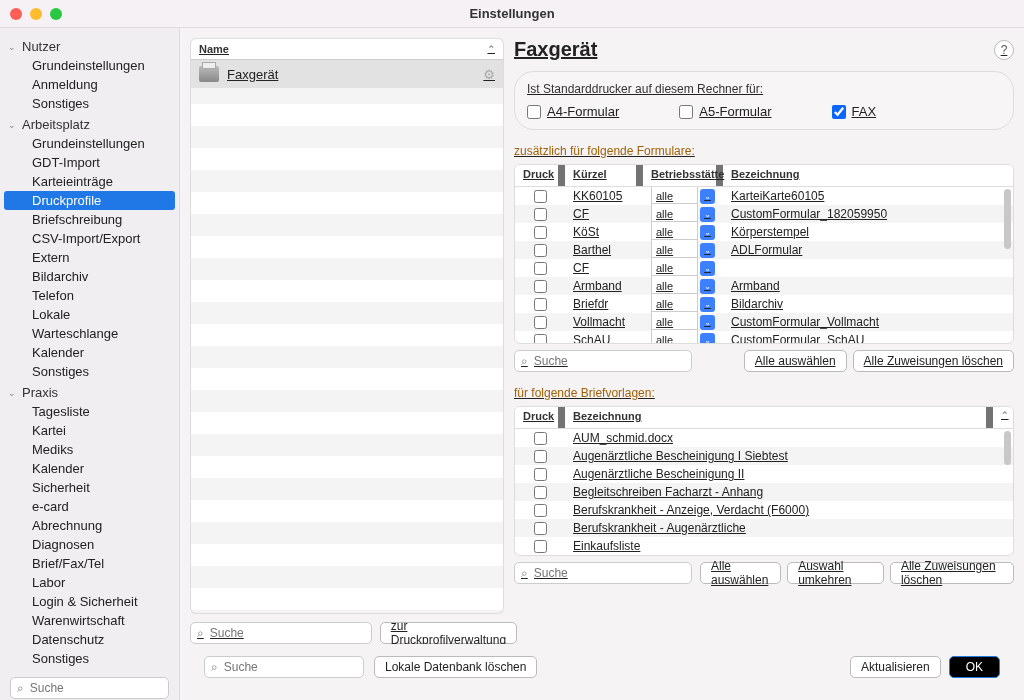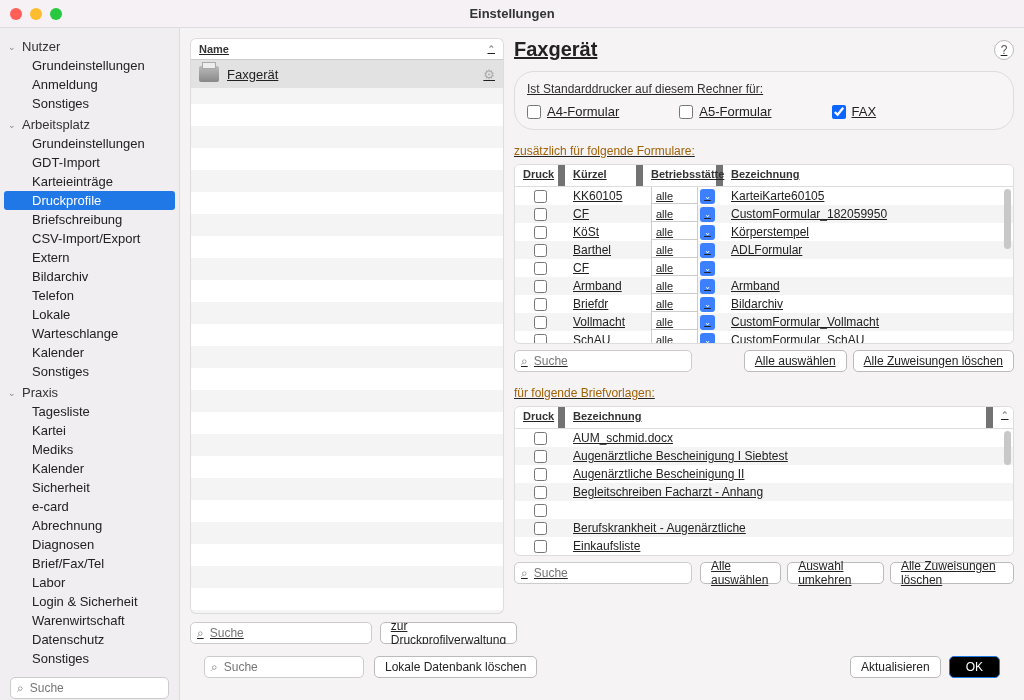--- a/index.html
+++ b/index.html
@@ -348,20 +348,21 @@
                 <div class="trow">
                   <div class="cbcell">
                     <input type="checkbox" style="">
                   </div>
                   <div class="bez" style="flex:1">Begleitschreiben Facharzt - Anhang</div>
                 </div>
                 <div class="trow">
                   <div class="cbcell">
                     <input type="checkbox" style="">
                   </div>
+                  <div class="bez" style="flex:1">Berufskrankheit - Anzeige, Verdacht (F6000)</div>
                 </div>
                 <div class="trow">
                   <div class="cbcell">
                     <input type="checkbox" style="">
                   </div>
                   <div class="bez" style="flex:1">Berufskrankheit - Augenärztliche</div>
                 </div>
                 <div class="trow">
                   <div class="cbcell">
                     <input type="checkbox" style="">

